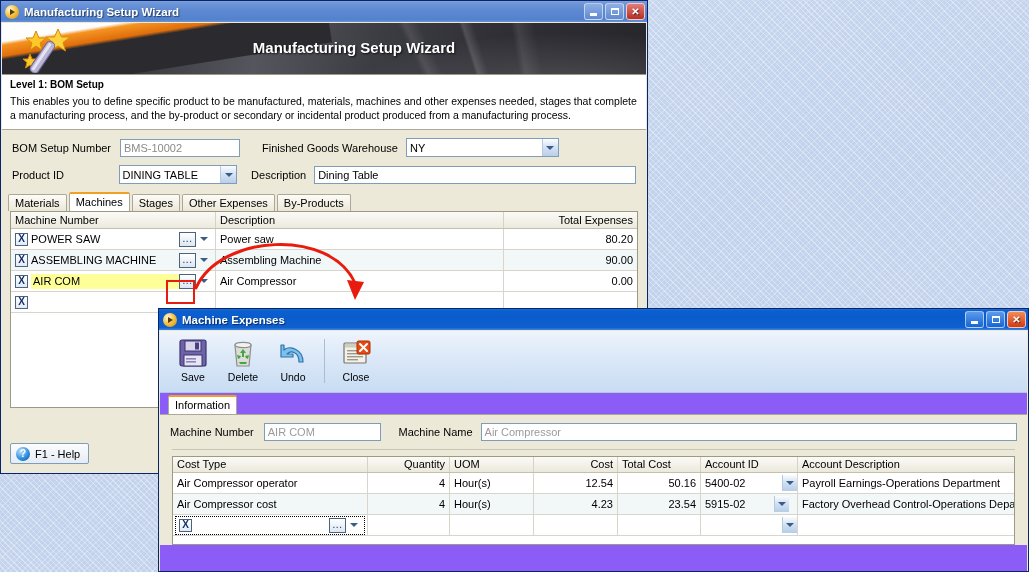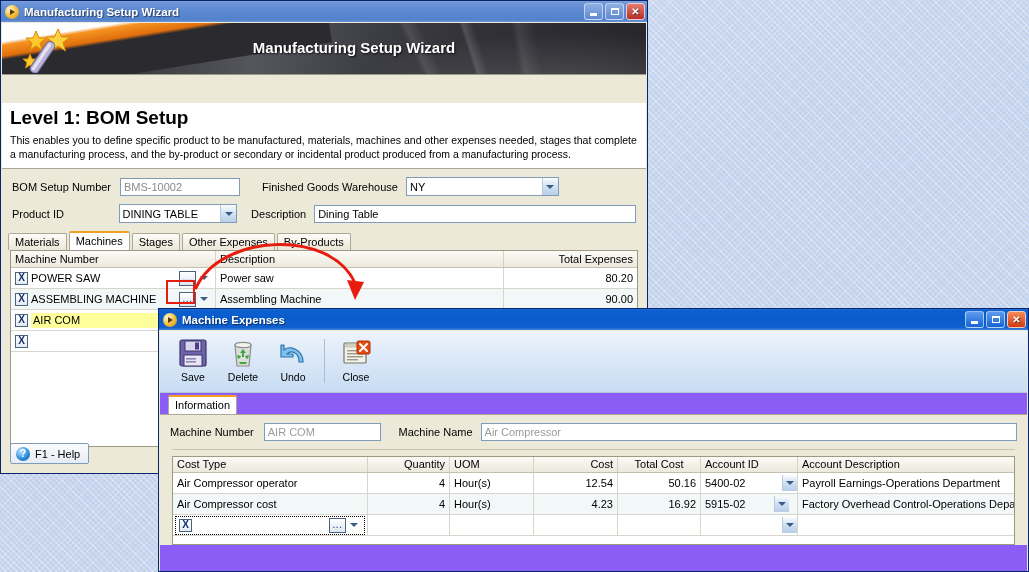--- a/index.html
+++ b/index.html
@@ -62,21 +62,21 @@
       linear-gradient(72deg, rgba(255,255,255,0) 46%, rgba(255,255,255,.14) 47%, rgba(255,255,255,0) 50%),
       linear-gradient(64deg, rgba(255,255,255,0) 30%, rgba(255,255,255,.10) 32%, rgba(255,255,255,0) 36%),
       linear-gradient(80deg, rgba(255,255,255,0) 60%, rgba(255,255,255,.09) 62%, rgba(255,255,255,0) 67%),
       radial-gradient(ellipse at 80% 120%, rgba(255,255,255,.16) 0%, rgba(255,255,255,0) 60%);
   }
   .wand { position:absolute; left:16px; top:4px; width:70px; height:46px; z-index:3; }
   .banner-title { position:absolute; left:0; right:0; top:16px; text-align:center;
     color:#fff; font-weight:bold; font-size:15px; z-index:4;
     text-shadow:1px 1px 2px rgba(0,0,0,.8); padding-left:60px; }
 
-  .lvl-head { padding:4px 8px 2px 8px; font-size:19px; font-weight:bold; color:#000; background:#fff;margin-top:28px; }
+  .lvl-head { padding:4px 8px 2px 8px; font-size:10px; font-weight:bold; color:#000; background:#fff; }
   .lvl-desc { padding:2px 8px 7px 8px; font-size:10.5px; color:#000; line-height:1.35; background:#fff;
     border-bottom:1px solid #aca899; }
 
   .form-area { padding:8px 10px 0 10px; }
   .frow { display:flex; align-items:center; margin-bottom:8px; }
   .flabel { font-size:11px; color:#000; white-space:nowrap; }
   .fin {
     border:1px solid #7f9db9; background:#fff; height:18px; font-size:11px;
     padding:1px 3px; display:flex; align-items:center; color:#000;
   }
@@ -384,21 +384,21 @@
       </div>
 
       <div class="sep-line"></div>
 
       <div class="egrid">
         <div class="ehead">
           <div style="width:195px">Cost Type</div>
           <div style="width:82px;text-align:right">Quantity</div>
           <div style="width:84px">UOM</div>
           <div style="width:84px;text-align:right">Cost</div>
-          <div style="width:83px;text-align:center">Total Cost</div>
+          <div style="width:83px;text-align:left">Total Cost</div>
           <div style="width:97px">Account ID</div>
           <div style="flex:1;border-right:none">Account Description</div>
         </div>
 
         <div class="erow">
           <div class="ecell" style="width:195px">Air Compressor operator</div>
           <div class="ecell num" style="width:82px">4</div>
           <div class="ecell" style="width:84px">Hour(s)</div>
           <div class="ecell num" style="width:84px">12.54</div>
           <div class="ecell num" style="width:83px">50.16</div>
@@ -409,21 +409,21 @@
               </span>
           </div>
           <div class="ecell" style="flex:1;border-right:none">Payroll Earnings-Operations Department</div>
         </div>
 
         <div class="erow alt">
           <div class="ecell" style="width:195px">Air Compressor cost</div>
           <div class="ecell num" style="width:82px">4</div>
           <div class="ecell" style="width:84px">Hour(s)</div>
           <div class="ecell num" style="width:84px">4.23</div>
-          <div class="ecell num" style="width:83px">16.92</div>
+          <div class="ecell num" style="width:83px">23.54</div>
           <div class="ecell" style="width:97px;padding-right:8px">
             <span>5915-02</span>
             <span class="acct-arrow">
                 <span class="caret"></span>
               </span>
           </div>
           <div class="ecell" style="flex:1;border-right:none">Factory Overhead Control-Operations Depart</div>
         </div>
 
         <div class="erow">

